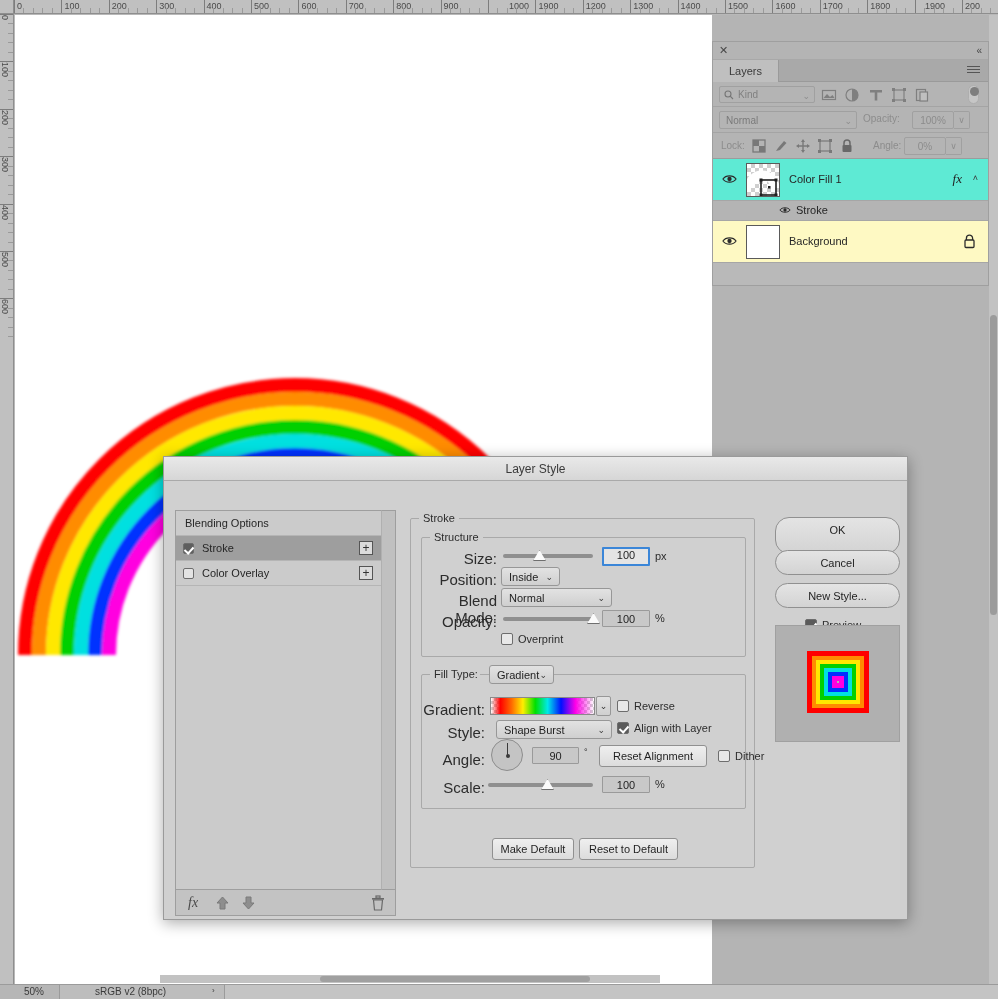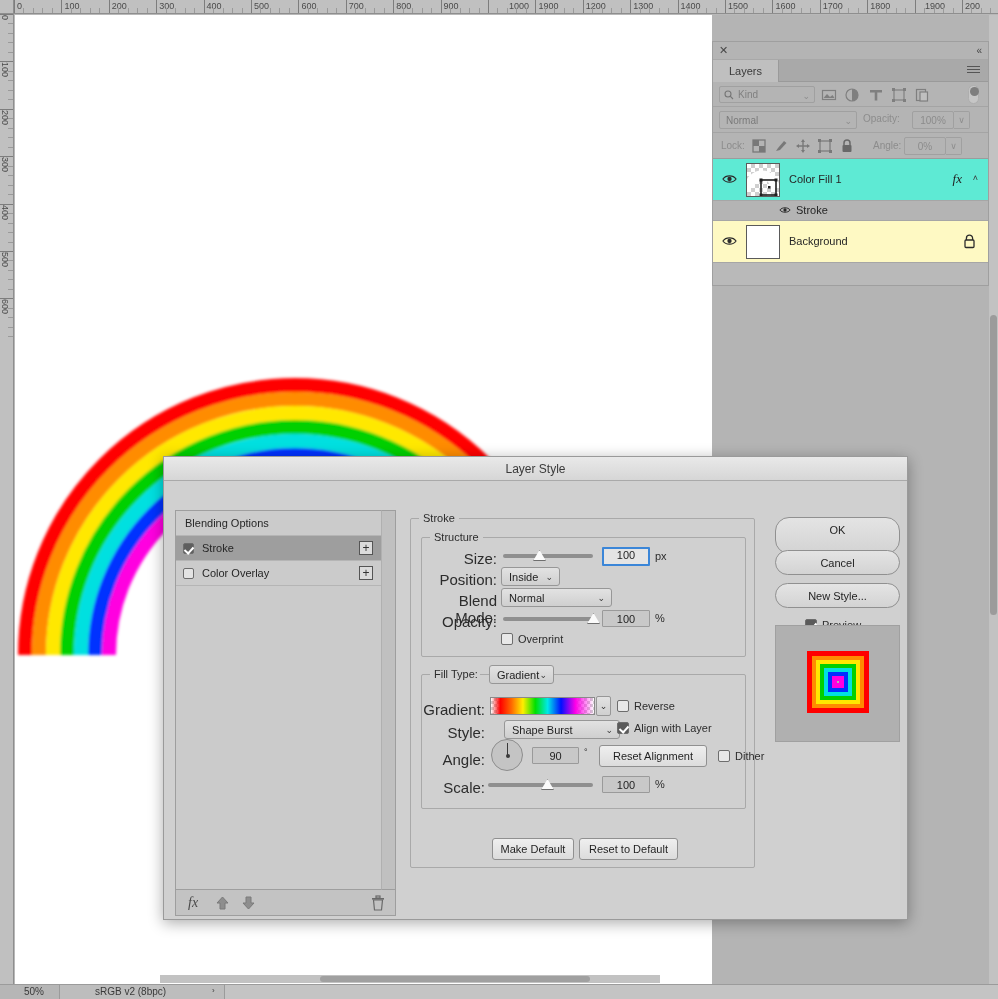--- a/index.html
+++ b/index.html
@@ -770,21 +770,21 @@
 
         <span class="lbl-right" style="left:0;top:26px;width:63px">Gradient:</span>
         <div class="grad-swatch" style="left:68px;top:22px;width:105px">
           <div class="grad-inner" style="background:linear-gradient(to right, rgba(255,0,0,0) 0%, rgba(255,0,0,1) 9%, #ff6a00 20%, #ffee00 31%, #00e000 43%, #00e8e8 55%, #0010ff 68%, #ff00e8 82%, rgba(255,0,232,0) 100%)"></div>
         </div>
         <div class="grad-caret-btn" style="left:174px;top:21px">⌄</div>
         <span class="ps-chk" style="left:195px;top:25px"></span>
         <span class="chk-lbl" style="left:212px;top:25px">Reverse</span>
 
         <span class="lbl-right" style="left:0;top:49px;width:63px">Style:</span>
-        <div class="ps-select" style="left:82px;top:45px;width:116px">
+        <div class="ps-select" style="left:74px;top:45px;width:116px">
           <span>Shape Burst</span>
           <span class="selcaret">⌄</span>
         </div>
         <span class="ps-chk on" style="left:195px;top:47px"></span>
         <span class="chk-lbl" style="left:212px;top:47px">Align with Layer</span>
 
         <span class="lbl-right" style="left:0;top:76px;width:63px">Angle:</span>
         <div class="angle-dial" style="left:69px;top:64px">
           <div class="needle"></div>
           <div class="hub"></div>

